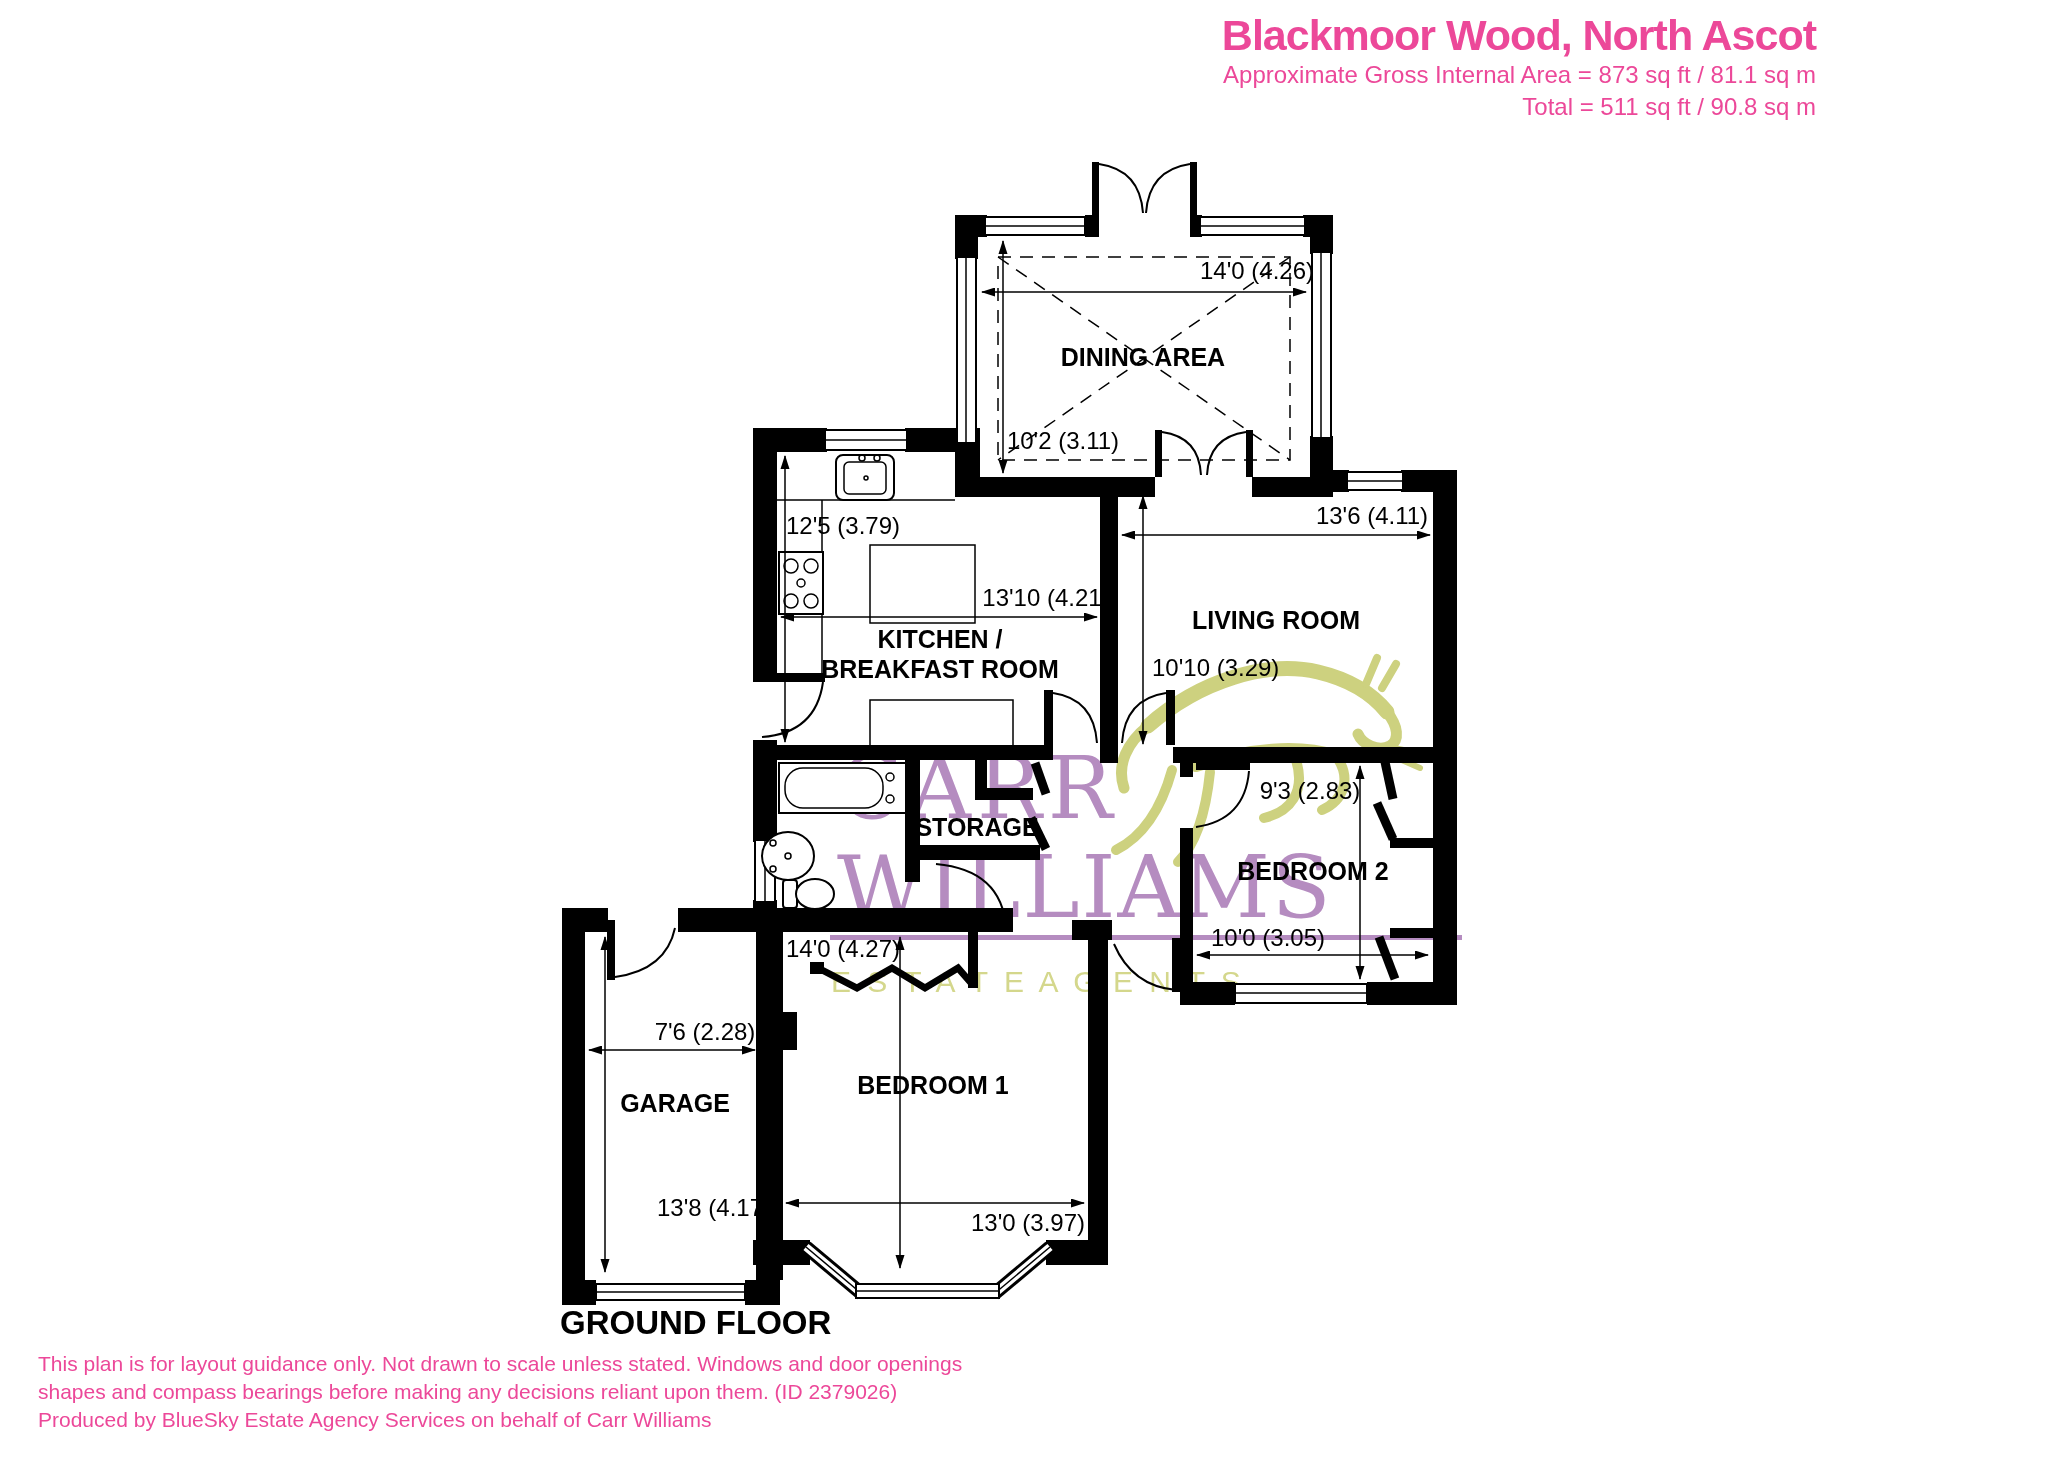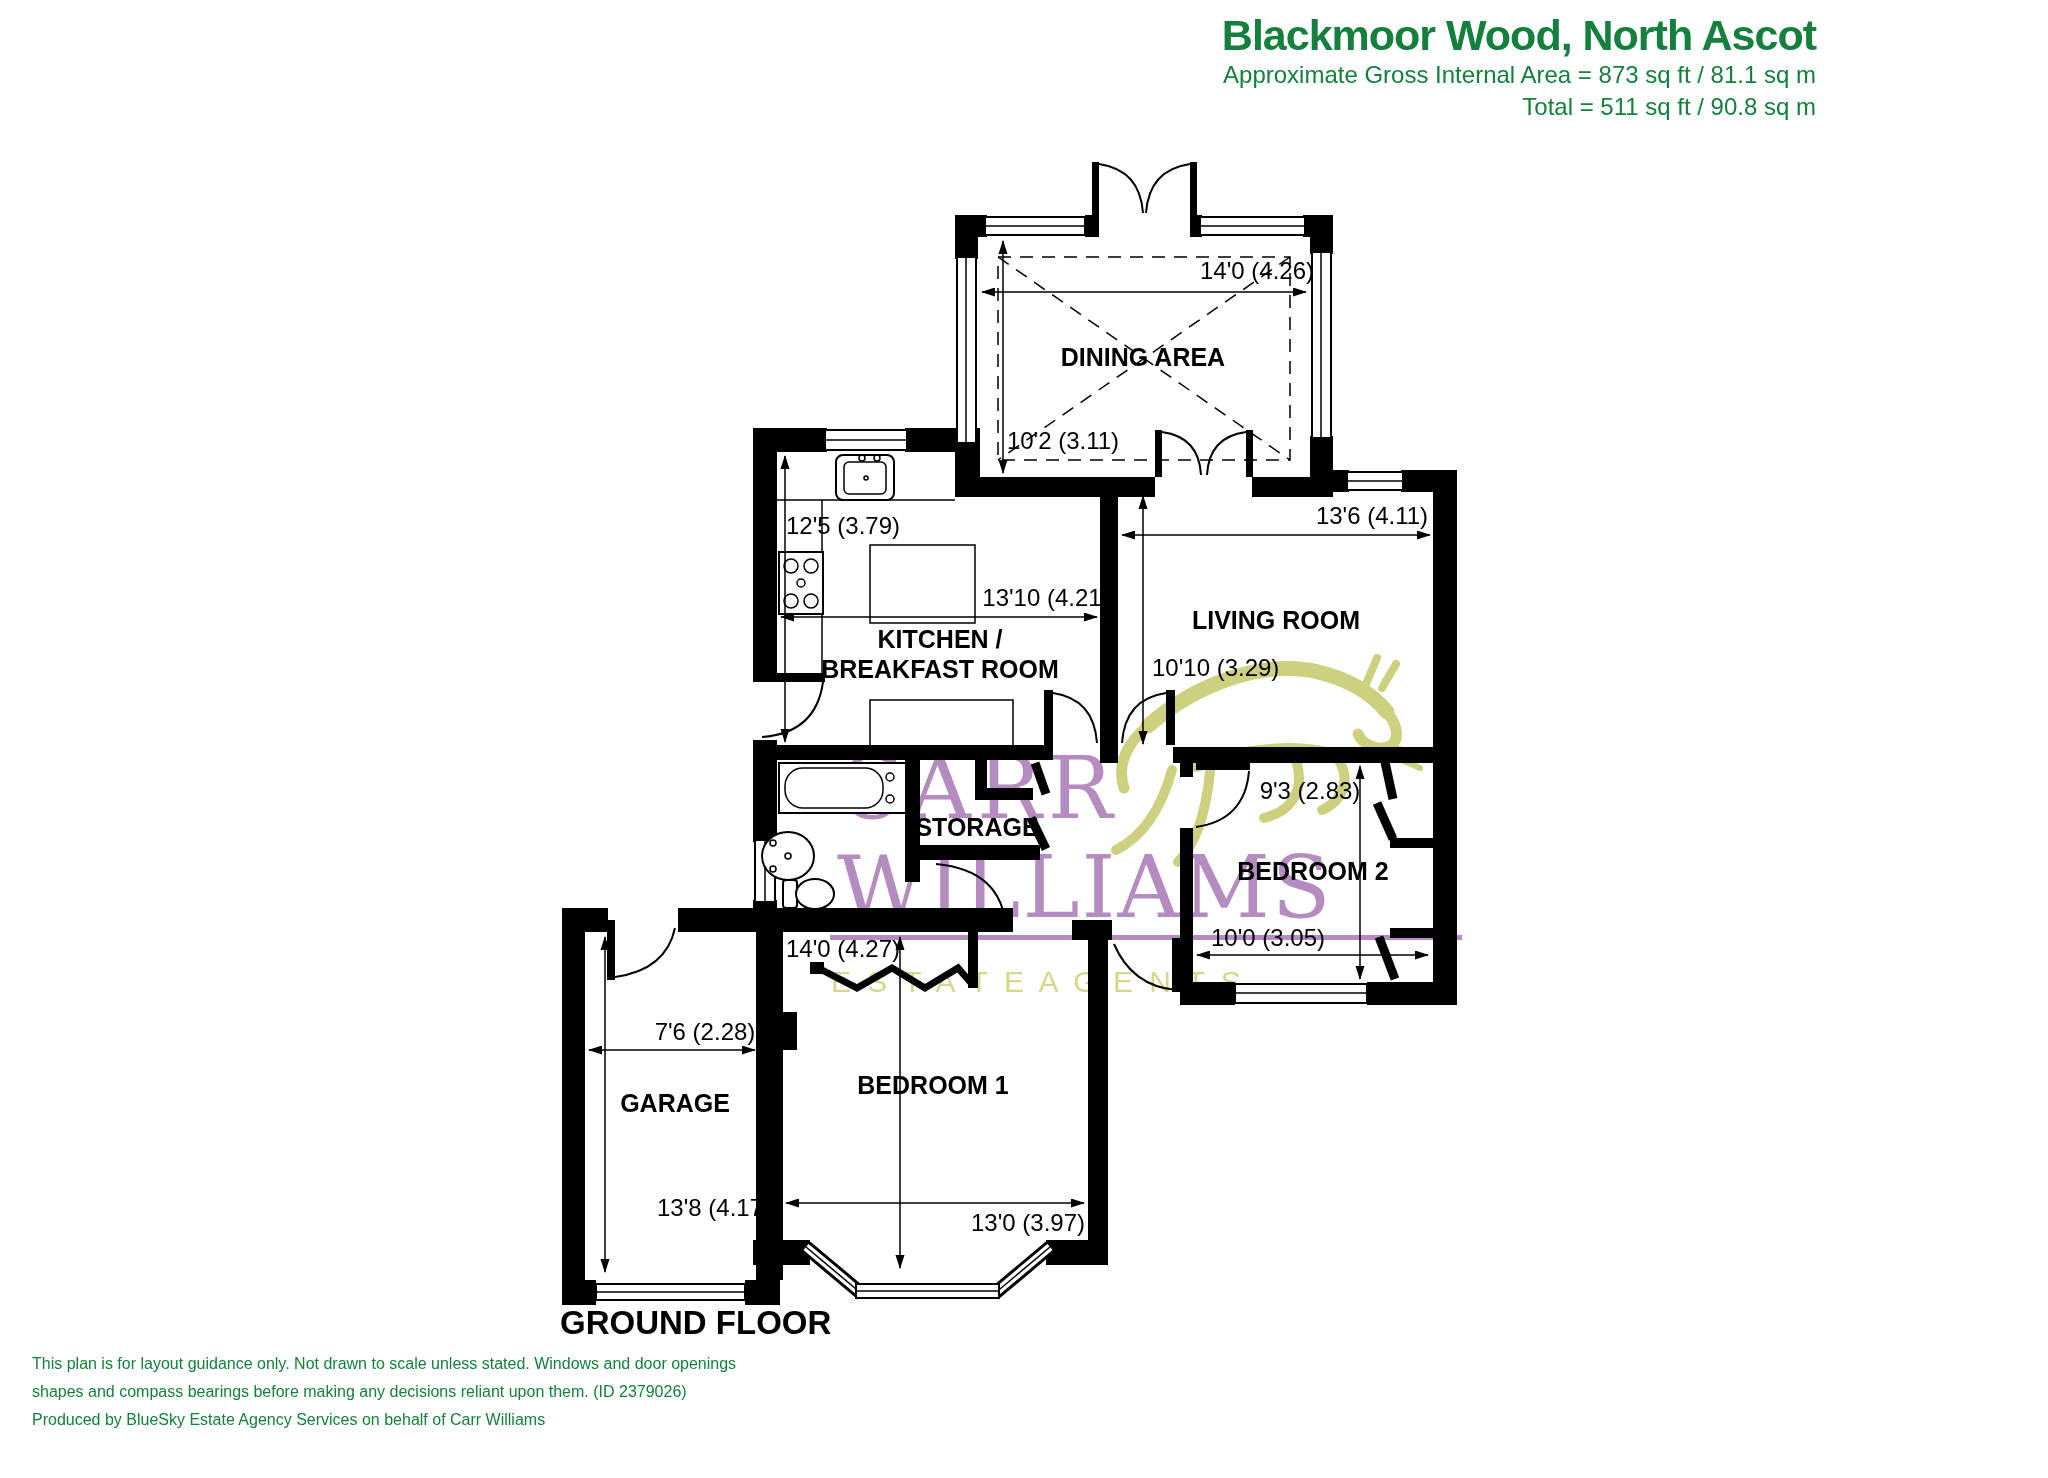--- a/index.html
+++ b/index.html
@@ -1,22 +1,22 @@
 <!DOCTYPE html>
 <html><head>
 <meta charset="utf-8">
 <style>
   html,body{margin:0;padding:0;background:#fff;}
   #canvas{position:relative;width:1864px;height:1478px;background:#ffffff;overflow:hidden;
-          font-family:"Liberation Sans",sans-serif;color:#15803d;}
+          font-family:"Liberation Sans",sans-serif;color:#ec4899;}
   #plan-svg{position:absolute;left:0;top:0;}
   .hdr{position:absolute;top:12px;right:48px;text-align:right;}
   .hdr-title{font-size:43px;font-weight:bold;letter-spacing:-1px;line-height:1.1;}
   .hdr-line{font-size:24px;line-height:32px;}
-  .disclaimer{position:absolute;left:32px;top:1350px;font-size:16px;line-height:28px;}
+  .disclaimer{position:absolute;left:38px;top:1350px;font-size:21px;line-height:28px;}
   svg text{font-family:"Liberation Sans",sans-serif;}
   .room-label{font-size:25px;font-weight:bold;}
   .dim-label{font-size:24px;}
   .floor-label{font-size:33px;font-weight:bold;}
   .wm-word{font-family:"DejaVu Serif","Liberation Serif",serif;}
   .dimline{stroke:#000;stroke-width:1.5;fill:none;}
   .dash{stroke:#000;stroke-width:1.5;fill:none;stroke-dasharray:13 9;}
   .arc{stroke:#000;stroke-width:2;fill:none;}
   .fix{stroke:#000;stroke-width:2;fill:#fff;}
   .thin{stroke:#000;stroke-width:1.5;fill:none;}

